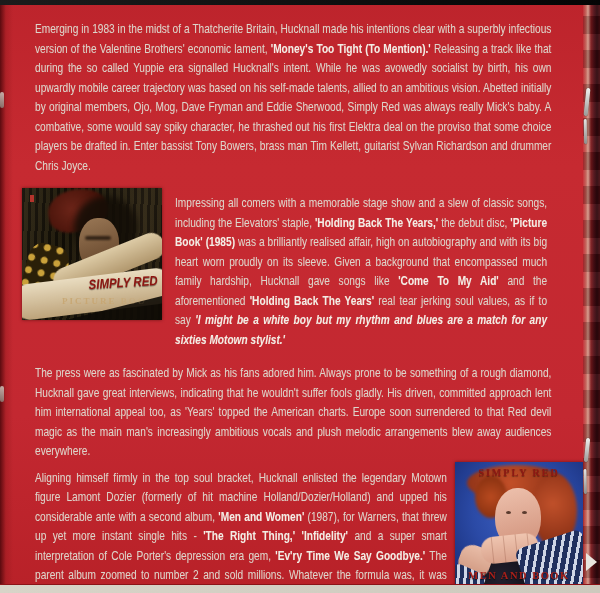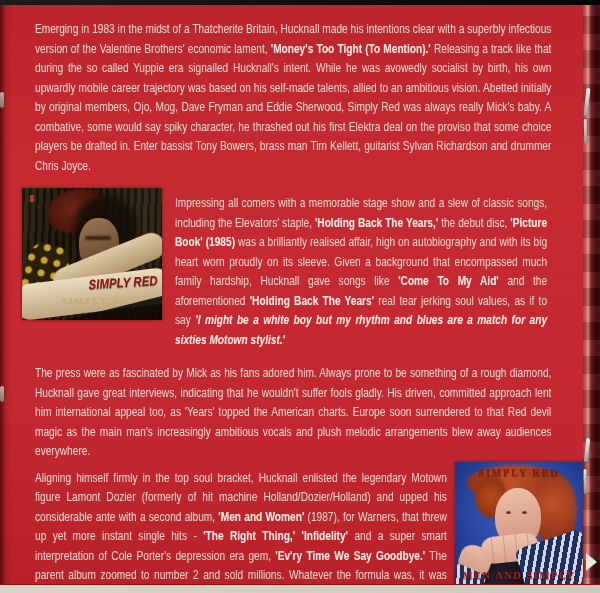--- a/index.html
+++ b/index.html
@@ -132,21 +132,21 @@
         <div class="pb-tick"></div>
         <div class="pb-beret"></div>
         <div class="pb-hair"></div>
         <div class="pb-face"></div>
         <div class="pb-eyes"></div>
         <div class="pb-sleeve"></div>
         <div class="pb-forearm"></div>
         <div class="pb-arm"></div>
         <div class="pb-shadow"></div>
         <div class="pb-artist">SIMPLY RED</div>
-        <div class="pb-title">SIMPLY BOOK</div>
+        <div class="pb-title">PICTURE BOOK</div>
       </div>
       <p class="para condense p2"><span>Impressing all comers with a memorable stage show and a slew of classic songs, including the Elevators' staple, </span><span class="b">'Holding Back The Years,'</span><span> the debut disc, </span><span class="b">'Picture Book' (1985)</span><span> was a brilliantly realised affair, high on autobiography and with its big heart worn proudly on its sleeve. Given a background that encompassed much family hardship, Hucknall gave songs like </span><span class="b">'Come To My Aid'</span><span> and the aforementioned </span><span class="b">'Holding Back The Years'</span><span> real tear jerking soul values, as if to say </span><span class="b i">'I might be a white boy but my rhythm and blues are a match for any sixties Motown stylist.'</span></p>
     </div>
 
     <p class="para condense p3"><span>The press were as fascinated by Mick as his fans adored him. Always prone to be something of a rough diamond, Hucknall gave great interviews, indicating that he wouldn't suffer fools gladly. His driven, committed approach lent him international appeal too, as 'Years' topped the American charts. Europe soon surrendered to that Red devil magic as the main man's increasingly ambitious vocals and plush melodic arrangements blew away audiences everywhere.</span></p>
 
     <div class="block block4">
       <p class="para condense p4"><span>Aligning himself firmly in the top soul bracket, Hucknall enlisted the legendary Motown figure Lamont Dozier (formerly of hit machine Holland/Dozier/Holland) and upped his considerable ante with a second album, </span><span class="b">'Men and Women'</span><span> (1987), for Warners, that threw up yet more instant single hits - </span><span class="b">'The Right Thing,'</span><span> </span><span class="b">'Infidelity'</span><span> and a super smart interpretation of Cole Porter's depression era gem, </span><span class="b">'Ev'ry Time We Say Goodbye.'</span><span> The parent album zoomed to number 2 and sold millions. Whatever the formula was, it was working big time. Alex Sadkin's sympathetic</span></p>
       <div class="cover cover-mw">
         <div class="mw-hair1"></div>
@@ -154,21 +154,21 @@
         <div class="mw-hair3"></div>
         <div class="mw-face"></div>
         <div class="mw-eye-l"></div>
         <div class="mw-eye-r"></div>
         <div class="mw-disc"></div>
         <div class="mw-wrist"></div>
         <div class="mw-hand"></div>
         <div class="mw-shirt"></div>
         <div class="mw-shirt2"></div>
         <div class="mw-artist">SIMPLY RED</div>
-        <div class="mw-title">MEN AND SIMPLY</div>
+        <div class="mw-title">MEN AND BOOK</div>
       </div>
     </div>
 
   </div>
 
   <div class="edge-right">
     <div class="staple s1"></div>
     <div class="staple s2"></div>
   </div>
   <div class="paper-corner"></div>

